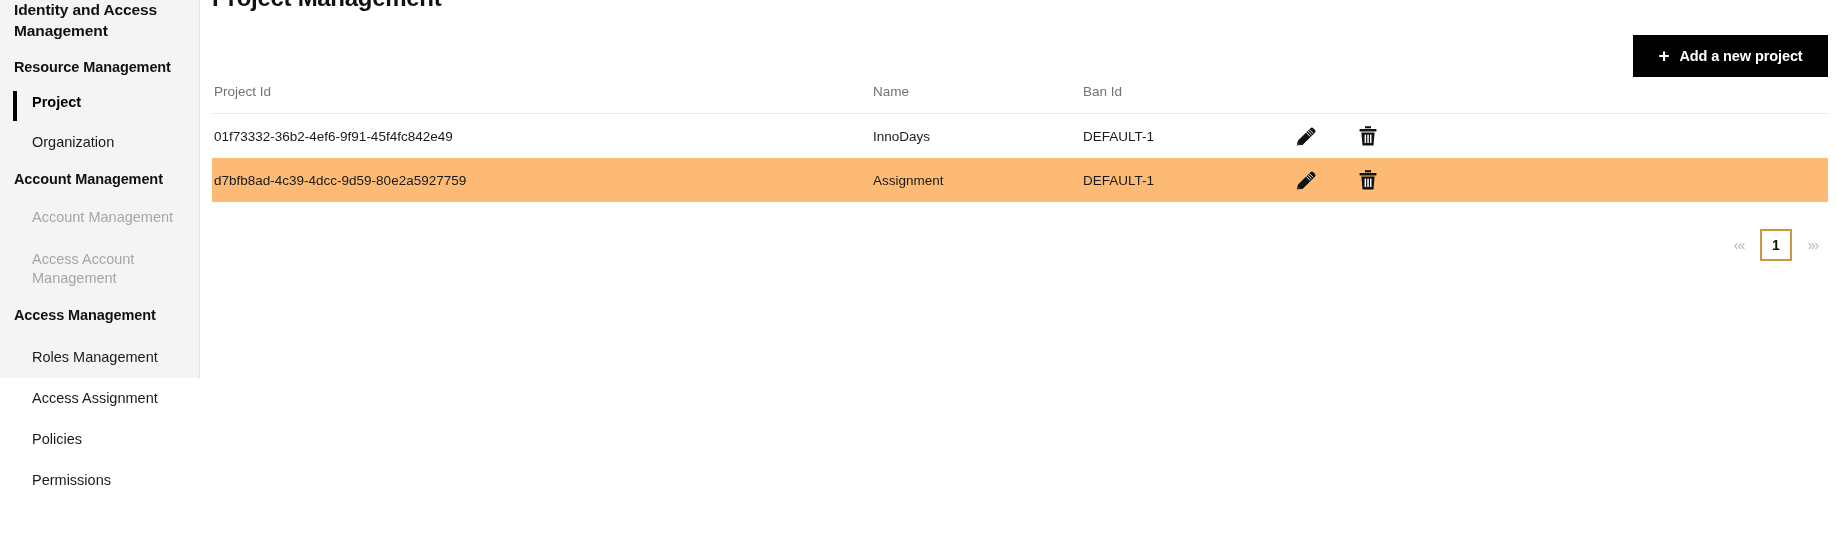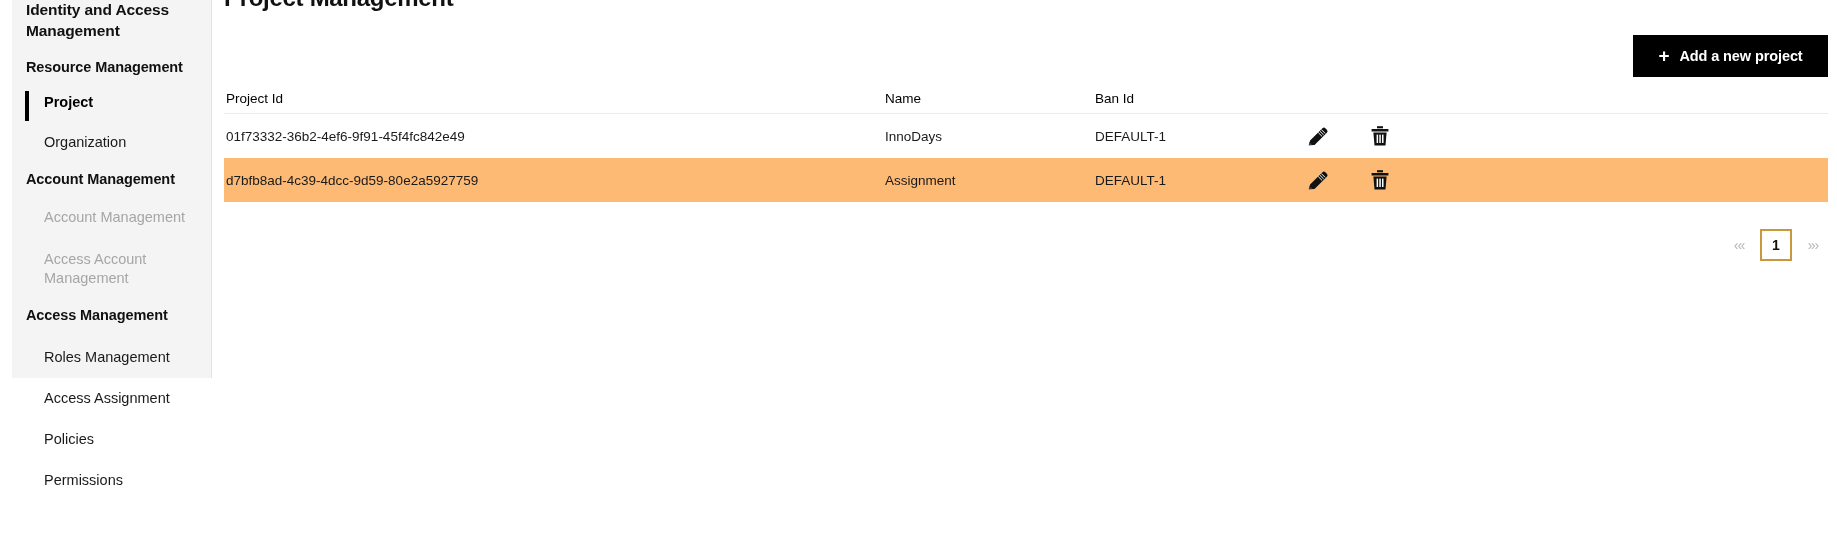--- a/index.html
+++ b/index.html
@@ -12,21 +12,20 @@
   .app { position: relative; width: 1837px; height: 539px; display: flex; }
 
   
   .sidebar {
     width: 200px; height: 378px;
     background: #f4f4f4;
     border-right: 1px solid #e3e3e3;
     position: relative;
     flex: 0 0 200px;
     padding-top: 0px;
-    margin-left: 12px;
   }
   .nav-title {
     font-size: 15.5px; font-weight: bold; color: #111111;
     line-height: 1.33;
     padding: 0 14px 0 14px;
     margin-top: 0px;
     letter-spacing: -0.1px;
   }
   .nav-section {
     font-size: 14.5px; font-weight: bold; color: #111111;
@@ -80,24 +79,24 @@
     letter-spacing: -0.1px;
   }
   .add-btn .plus {
     font-size: 19px; font-weight: bold; line-height: 1;
     position: relative; top: -1px;
   }
 
   
   .table { position: absolute; left: 12px; top: 84px; right: 9px; }
   .thead {
-    display: flex; align-items: center;
+    display: flex; 
     height: 30px;
     border-bottom: 1px solid #ececec;
-    font-size: 13.5px; color: #000000;
+    font-size: 13.5px; color: #737373;
   }
   .trow {
     display: flex; align-items: center;
     height: 44px;
     font-size: 13.5px; color: #1a1a1a;
   }
   .trow.alt { background: #fdba74; }
   .c-id   { width: 661px; padding-left: 2px; }
   .c-name { width: 210px; }
   .c-ban  { width: 192px; }

